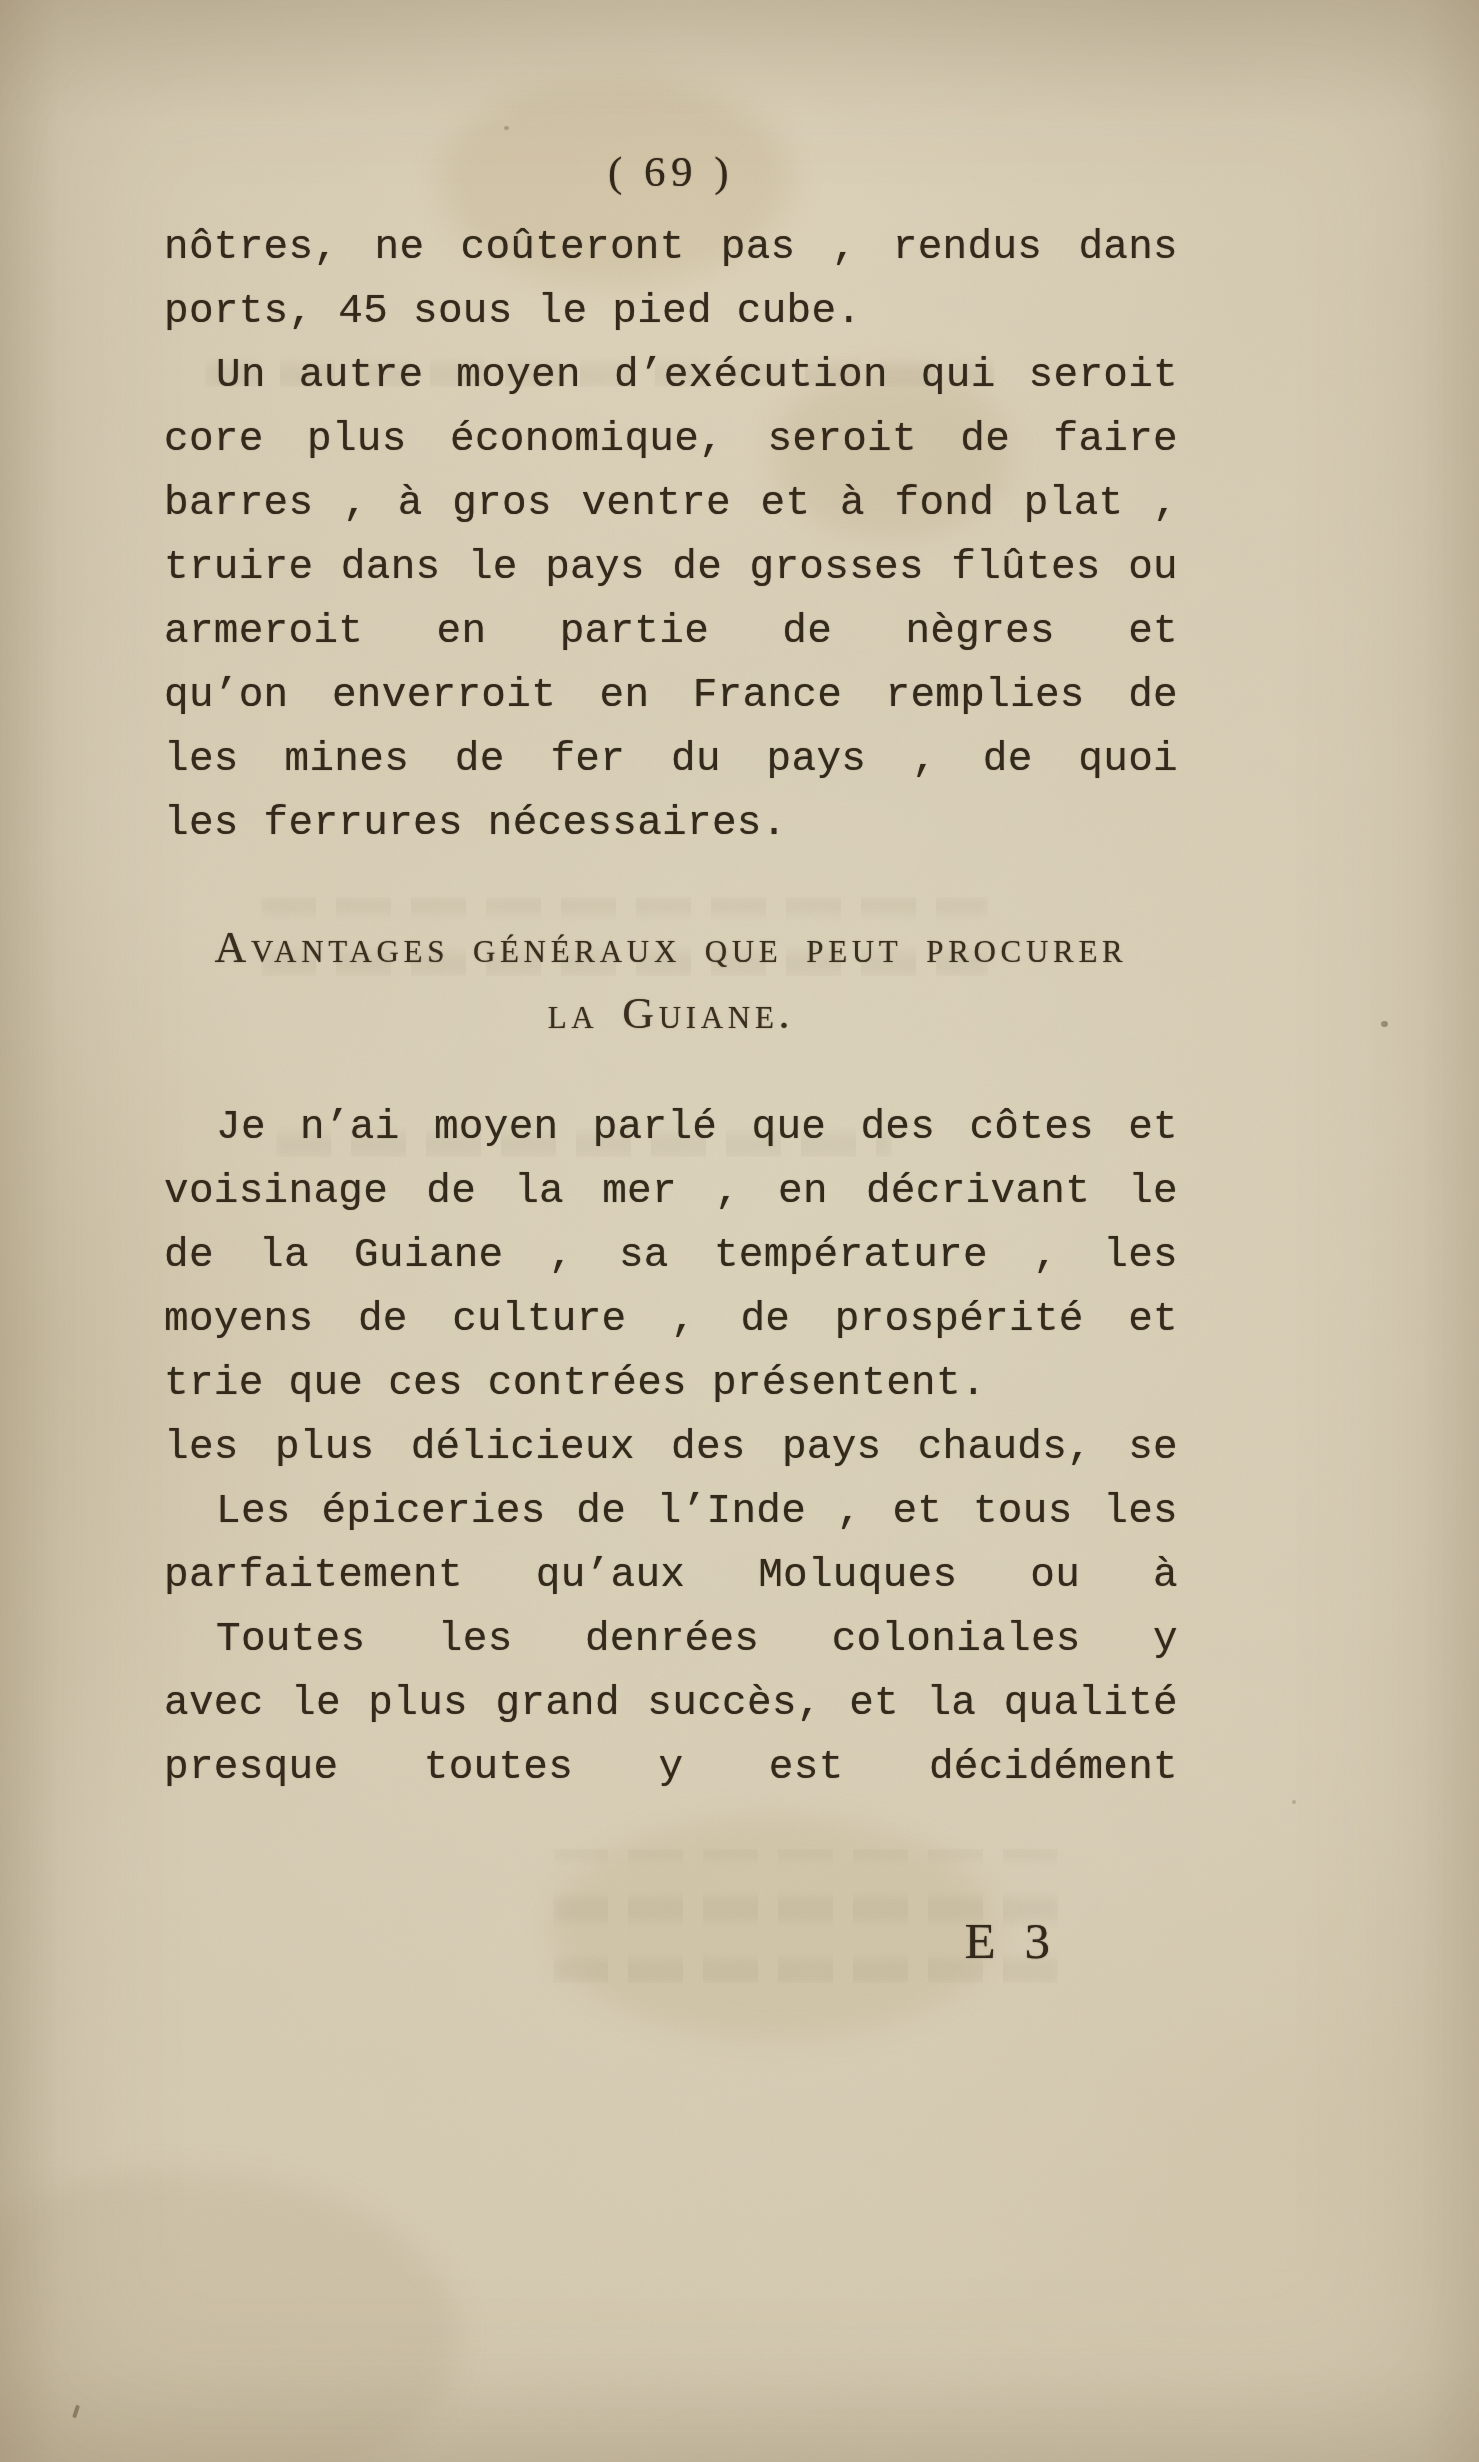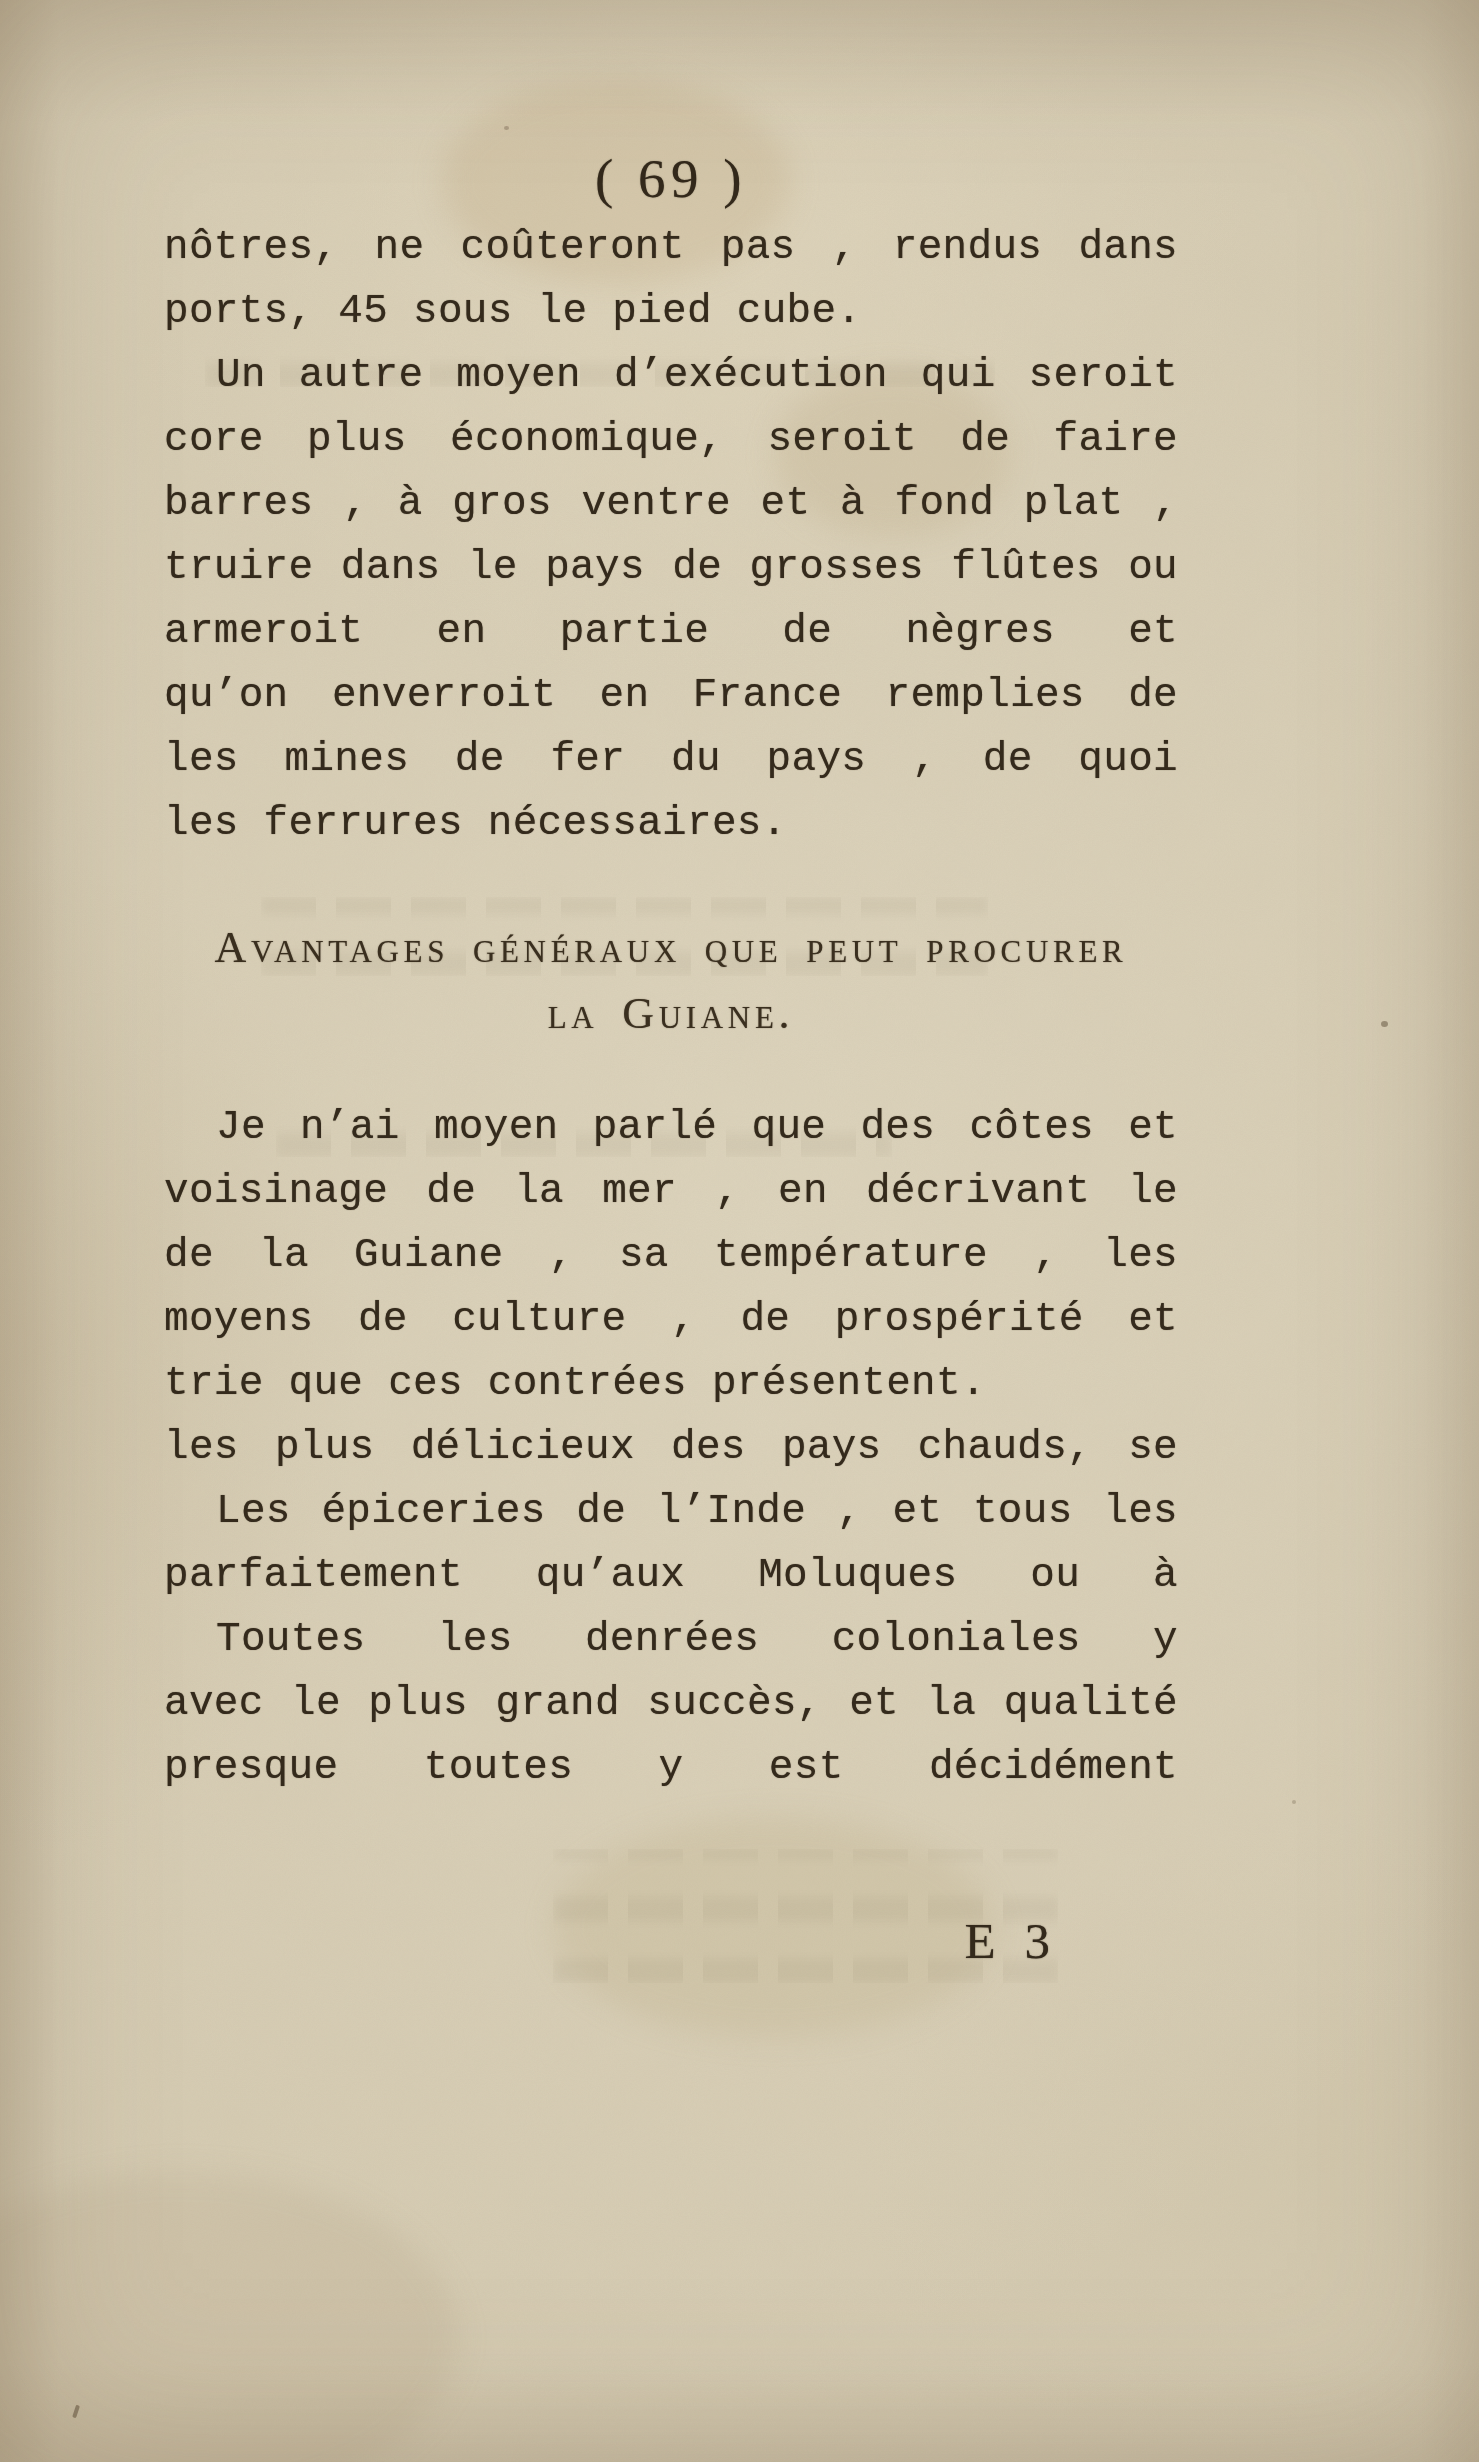--- a/index.html
+++ b/index.html
@@ -25,21 +25,21 @@
   .grain{position:absolute;inset:0;opacity:.55;pointer-events:none;}
   .stain{position:absolute;border-radius:50%;filter:blur(14.2px);pointer-events:none;}
   .ghost{position:absolute;filter:blur(4.7px);opacity:.12;pointer-events:none;
     background:repeating-linear-gradient(0deg, rgba(104,92,66,.55) 0 24px, rgba(104,92,66,0) 24px 62px);
     mask-image:repeating-linear-gradient(90deg,#000 0 55px,transparent 55px 75px);
     -webkit-mask-image:repeating-linear-gradient(90deg,#000 0 55px,transparent 55px 75px);}
   .speck{position:absolute;background:#53422d;border-radius:50%;pointer-events:none;}
 
   .pagenum{
     position:absolute;left:164px;top:147px;width:1014px;
-    text-align:center;font-size:55px;letter-spacing:5.5px;
+    text-align:center;font-size:43px;letter-spacing:5.5px;
     color:#33291b;text-shadow:0 0 1.2px rgba(51,41,27,.65);
   }
   .textblock{
     position:absolute;left:164px;top:215px;width:1014px;
     font-size:41px;line-height:64px;
     text-shadow:0 0 1.1px rgba(52,42,28,.6);
     letter-spacing:0.3px;
   }
   .line{height:64px;overflow:hidden;text-align:justify;text-align-last:justify;white-space:normal;font-family:Liberation Mono, monospace;}
   .line.end{text-align-last:left;}

